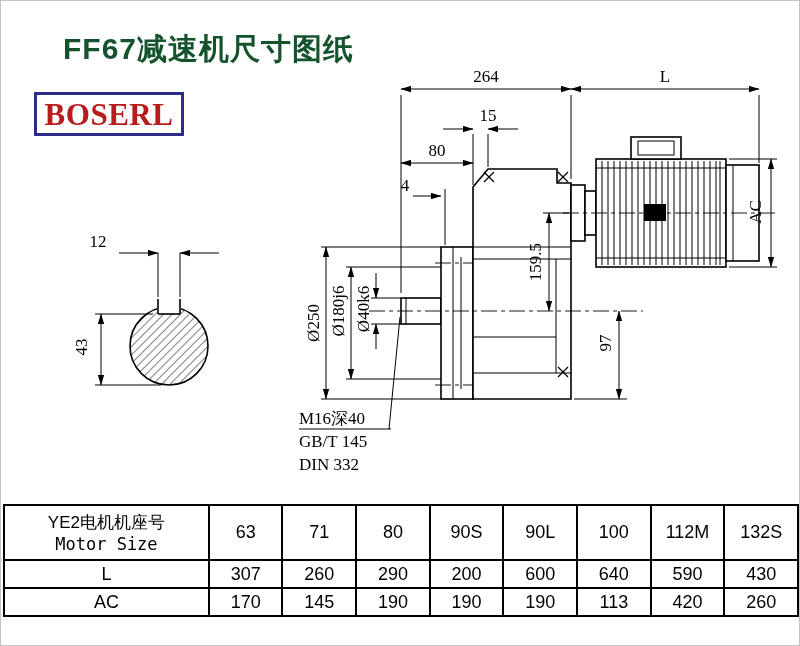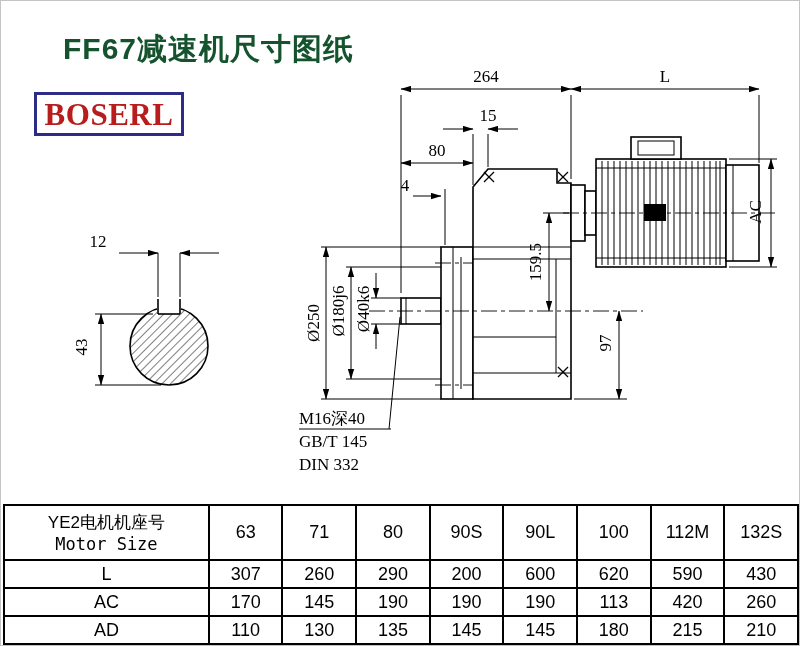--- a/index.html
+++ b/index.html
@@ -239,42 +239,31 @@
         <th>112M</th>
         <th>132S</th>
       </tr>
       <tr class="data">
         <td>L</td>
         <td>307</td>
         <td>260</td>
         <td>290</td>
         <td>200</td>
         <td>600</td>
-        <td>620</td>
+        <td>640</td>
         <td>590</td>
         <td>430</td>
       </tr>
       <tr class="data">
         <td>AC</td>
         <td>170</td>
         <td>145</td>
         <td>190</td>
         <td>190</td>
         <td>190</td>
         <td>113</td>
         <td>420</td>
         <td>260</td>
       </tr>
-      <tr class="data">
-        <td>AD</td>
-        <td>110</td>
-        <td>130</td>
-        <td>135</td>
-        <td>145</td>
-        <td>145</td>
-        <td>180</td>
-        <td>215</td>
-        <td>210</td>
-      </tr>
     </tbody>
   </table>
 
 </div>
 
 </body></html>

